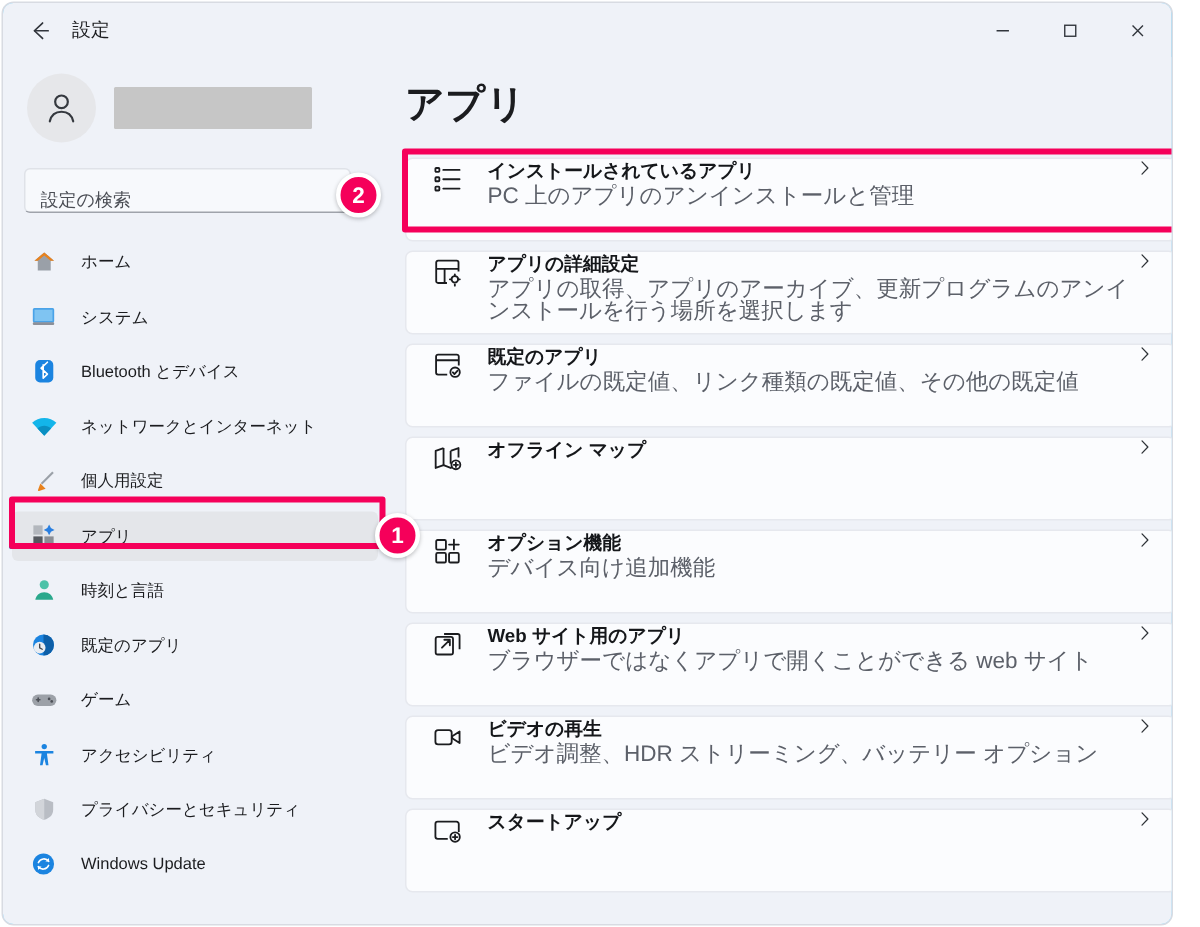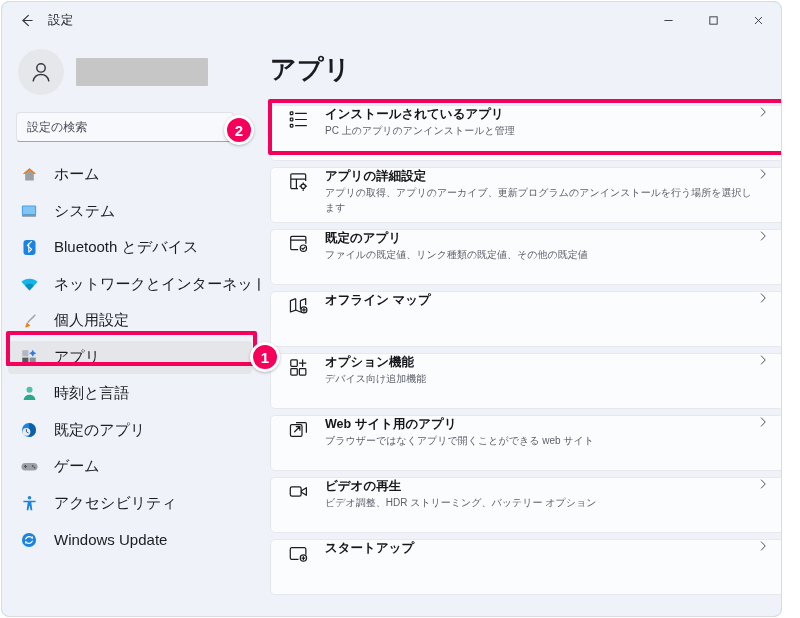--- a/index.html
+++ b/index.html
@@ -94,21 +94,21 @@
 
   #search-wrap {
     margin: 20px 0 0 14px;
     width: 218px;
     height: 30px;
     background: #f7f9fc;
     border: 1px solid #dfe2e8;
     border-bottom-color: #9fa3ab;
     border-radius: 4px;
     display: flex;
-    align-items: center;
+    align-items: flex-end;
     box-sizing: border-box;
   }
   #search-input {
     border: 0;
     outline: 0;
     background: transparent;
     font-family: inherit;
     font-size: 12px;
     color: #1b1c1f;
     padding-left: 10px;
@@ -141,21 +141,21 @@
     height: 17px;
     background: #0a64c8;
     border-radius: 2px;
   }
   .nav-icon {
     width: 22px; height: 20px;
     display: flex; align-items: center; justify-content: center;
     flex: 0 0 auto;
   }
   .nav-label {
-    font-size: 15px;
+    font-size: 11px;
     color: #1b1c1f;
     margin-left: 14px;
     white-space: nowrap;
   }
 
   
   #content {
     position: absolute;
     top: 36px; left: 258px;
     width: 540px;
@@ -198,21 +198,21 @@
     flex-direction: column;
     justify-content: center;
   }
   .card-title {
     font-size: 12.5px;
     color: #15171a;
     line-height: 16px;
     font-weight: 600;
   }
   .card-sub {
-    font-size: 10px;
+    font-size: 15px;
     color: #5c6069;
     line-height: 15px;
     margin-top: 1px;
   }
   .card-chev {
     margin-left: auto;
     margin-right: 14px;
     color: #303439;
     display: flex; align-items: center;
   }
@@ -399,20 +399,29 @@
       <div class="nav-item">
         <span class="nav-icon">
           <svg width="17" height="17" viewBox="0 0 24 24">
             <circle cx="12" cy="3.8" r="2.5" fill="#1b84e0"></circle>
             <path d="M3.4 8.1h17.2v2.3h-6.1L16 21.4h-2.4L12 14.6l-1.6 6.8H8l1.5-11H3.4z" fill="#1b84e0"></path>
           </svg>
         </span>
         <span class="nav-label">アクセシビリティ</span>
       </div>
 
+      <div class="nav-item">
+        <span class="nav-icon">
+          <svg width="17" height="17" viewBox="0 0 24 24">
+            <path d="M12 2.2 3.6 5.4v7c0 5 3.5 8.1 8.4 9.4 4.9-1.3 8.4-4.4 8.4-9.4v-7z" fill="#b9bdc4"></path>
+            <path d="M12 2.2 3.6 5.4v7c0 5 3.5 8.1 8.4 9.4z" fill="#d2d5da"></path>
+          </svg>
+        </span>
+        <span class="nav-label">プライバシーとセキュリティ</span>
+      </div>
 
       <div class="nav-item">
         <span class="nav-icon">
           <svg width="18" height="18" viewBox="0 0 24 24">
             <circle cx="12" cy="12" r="9.4" fill="#1b84e0"></circle>
             <path d="M16.6 9.6a5.3 5.3 0 0 0-9.1 1.1M7.4 14.4a5.3 5.3 0 0 0 9.1-1.1" stroke="#ffffff" stroke-width="1.5" fill="none" stroke-linecap="round"></path>
             <path d="M16.9 6.6v3.2h-3.2zM7.1 17.4v-3.2h3.2z" fill="#ffffff"></path>
           </svg>
         </span>
         <span class="nav-label">Windows Update</span>

